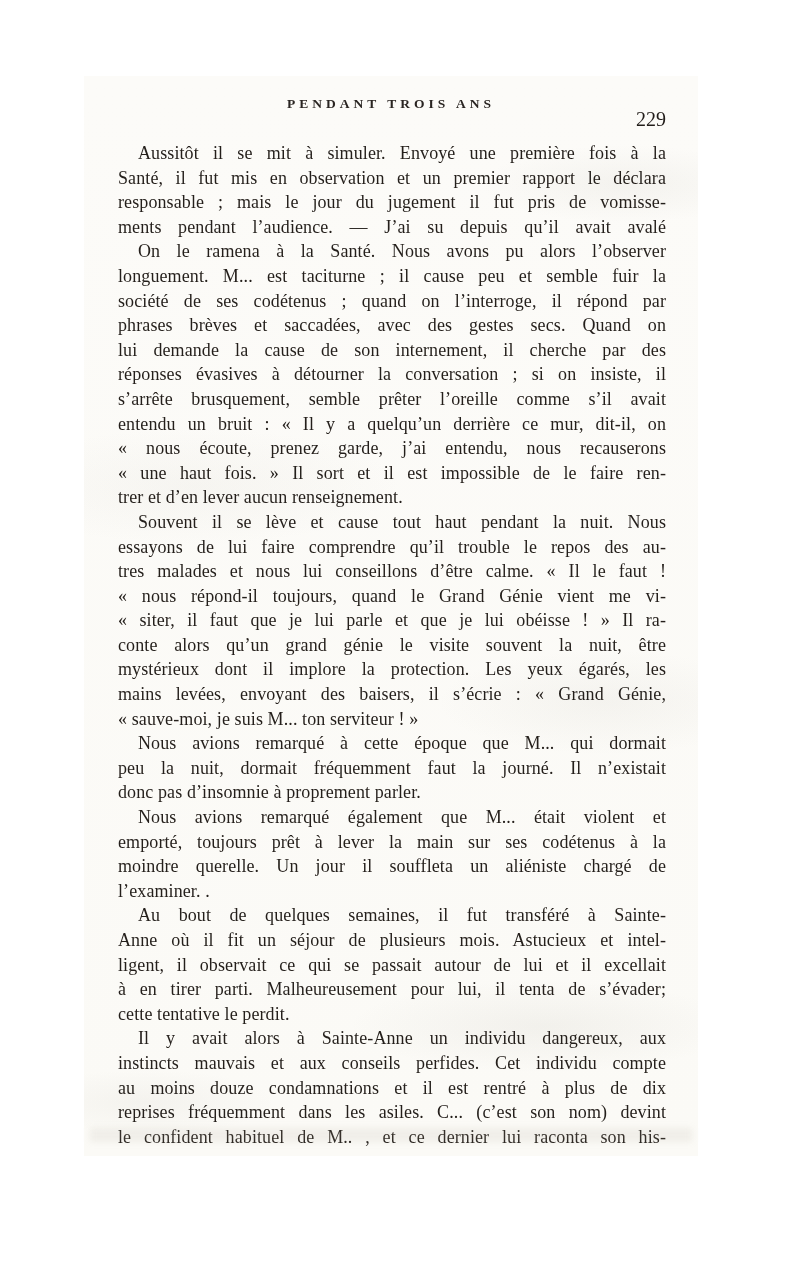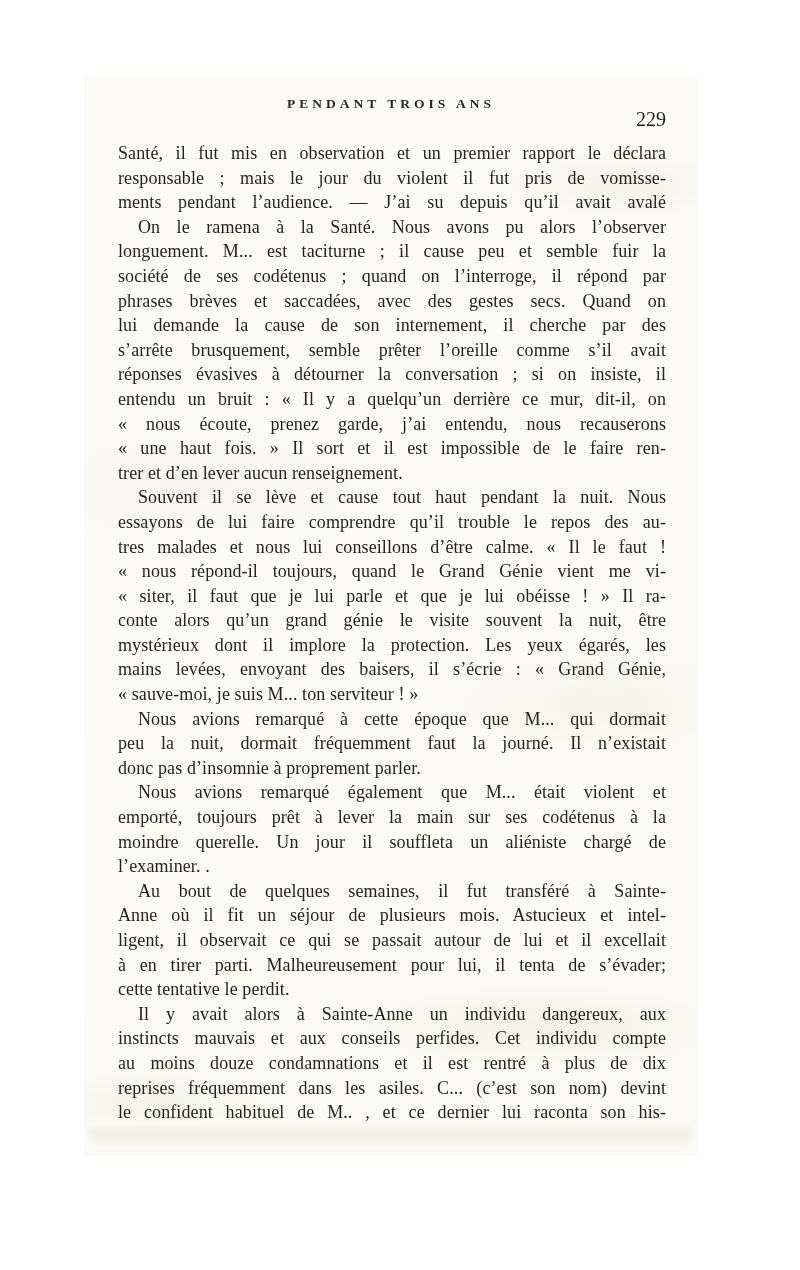--- a/index.html
+++ b/index.html
@@ -90,30 +90,31 @@
 </head>
 <body>
 
 <div class="canvas">
   <div class="paper">
     <div class="page-header">
       <span class="running-title">PENDANT TROIS ANS</span>
       <span class="page-number">229</span>
     </div>
     <div class="text-block">
+        <div class="line indent">Aussitôt il se mit à simuler. Envoyé une première fois à la</div>
         <div class="line">Santé, il fut mis en observation et un premier rapport le déclara</div>
-        <div class="line">responsable ; mais le jour du violent il fut pris de vomisse-</div>
+        <div class="line">responsable ; mais le jour du jugement il fut pris de vomisse-</div>
         <div class="line">ments pendant l’audience. — J’ai su depuis qu’il avait avalé</div>
         <div class="line indent">On le ramena à la Santé. Nous avons pu alors l’observer</div>
         <div class="line">longuement. M... est taciturne ; il cause peu et semble fuir la</div>
         <div class="line">société de ses codétenus ; quand on l’interroge, il répond par</div>
         <div class="line">phrases brèves et saccadées, avec des gestes secs. Quand on</div>
         <div class="line">lui demande la cause de son internement, il cherche par des</div>
+        <div class="line">réponses évasives à détourner la conversation ; si on insiste, il</div>
         <div class="line">s’arrête brusquement, semble prêter l’oreille comme s’il avait</div>
-        <div class="line">réponses évasives à détourner la conversation ; si on insiste, il</div>
         <div class="line">entendu un bruit : « Il y a quelqu’un derrière ce mur, dit-il, on</div>
         <div class="line">« nous écoute, prenez garde, j’ai entendu, nous recauserons</div>
         <div class="line">« une haut fois. » Il sort et il est impossible de le faire ren-</div>
         <div class="line para-end">trer et d’en lever aucun renseignement.</div>
         <div class="line indent">Souvent il se lève et cause tout haut pendant la nuit. Nous</div>
         <div class="line">essayons de lui faire comprendre qu’il trouble le repos des au-</div>
         <div class="line">tres malades et nous lui conseillons d’être calme. « Il le faut !</div>
         <div class="line">« nous répond-il toujours, quand le Grand Génie vient me vi-</div>
         <div class="line">« siter, il faut que je lui parle et que je lui obéisse ! » Il ra-</div>
         <div class="line">conte alors qu’un grand génie le visite souvent la nuit, être</div>

